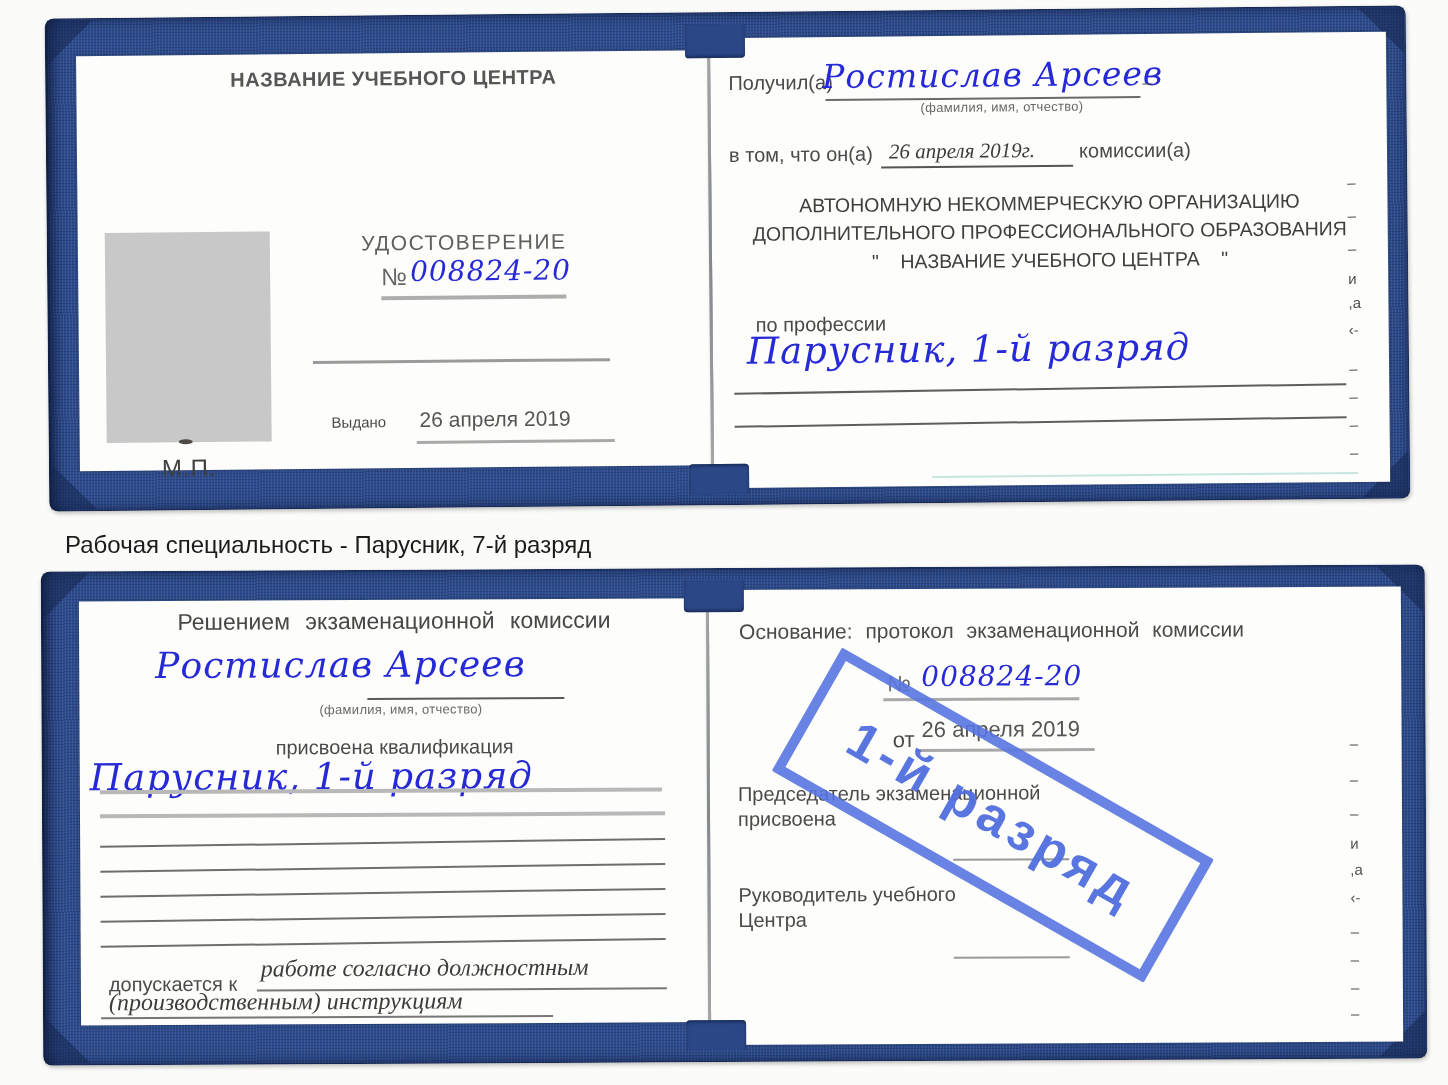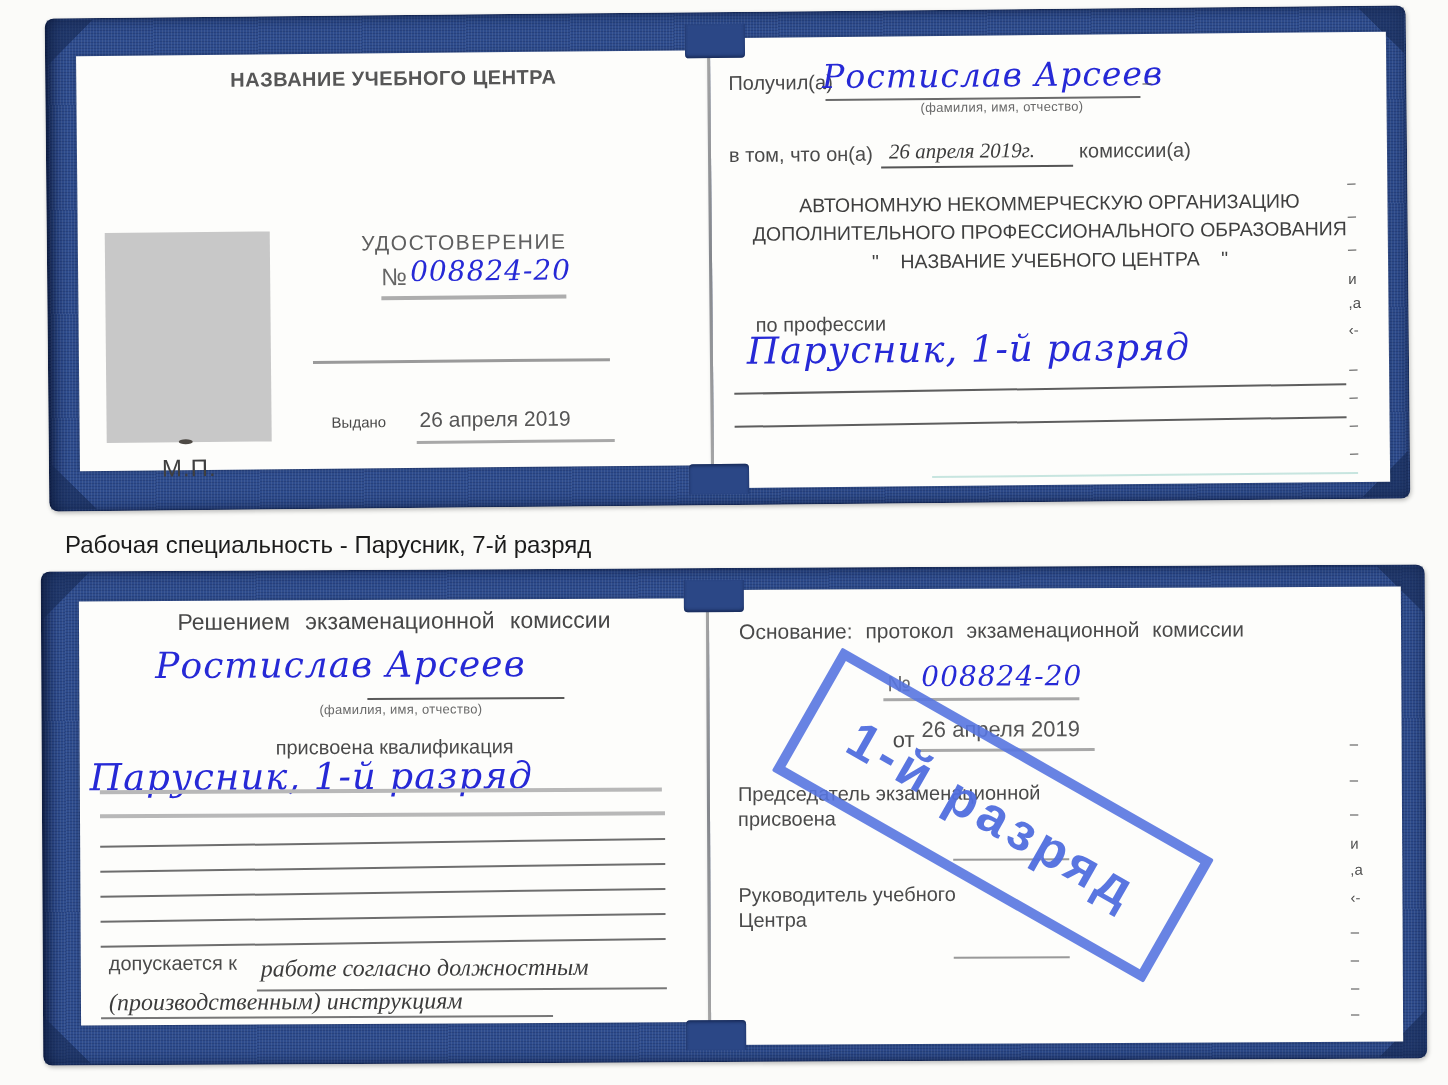--- a/index.html
+++ b/index.html
@@ -121,21 +121,21 @@
     <div class="hint" style="left:240px;top:102px;">(фамилия, имя, отчество)</div>
     <div class="print-c" style="top:136px;font-size:20px;color:#4a4a4a;">присвоена квалификация</div>
     <div class="hand" style="left:10px;top:155px;font-size:37px;">Парусник, 1-й разряд</div>
     <div class="hline" style="left:20px;top:189px;width:562px;height:4px;background:#b8b8b8;"></div>
     <div class="hline" style="left:20px;top:213px;width:565px;height:4px;background:#b8b8b8;"></div>
     <div class="hline" style="left:20px;top:242px;width:565px;height:2px;background:#6e6e6e;transform:rotate(-0.5deg);"></div>
     <div class="hline" style="left:20px;top:267px;width:565px;height:2px;background:#6e6e6e;transform:rotate(-0.5deg);"></div>
     <div class="hline" style="left:20px;top:292px;width:565px;height:2px;background:#6e6e6e;transform:rotate(-0.5deg);"></div>
     <div class="hline" style="left:20px;top:317px;width:565px;height:2px;background:#6e6e6e;transform:rotate(-0.5deg);"></div>
     <div class="hline" style="left:20px;top:342px;width:565px;height:2px;background:#6e6e6e;transform:rotate(-0.5deg);"></div>
-    <div class="print" style="left:28px;top:351px;">допускается к</div>
+    <div class="print" style="left:28px;top:372px;">допускается к</div>
     <div class="serif-it" style="left:180px;top:355px;font-size:24px;">работе согласно должностным</div>
     <div class="hline" style="left:176px;top:389px;width:410px;height:2px;background:#777;"></div>
     <div class="serif-it" style="left:28px;top:388px;font-size:24px;">(производственным) инструкциям</div>
     <div class="hline" style="left:20px;top:416px;width:452px;height:2px;background:#777;"></div>
   </div>
 
   <div class="page" style="left:668px;top:22px;width:692px;height:455px;">
     <div class="print" style="left:30px;top:30px;font-size:21px;word-spacing:7px;">Основание: протокол экзаменационной комиссии</div>
     <div class="print" style="left:178px;top:82px;font-size:22px;color:#666;">№</div>
     <div class="hand" style="left:212px;top:71px;font-size:28px;">008824-20</div>

